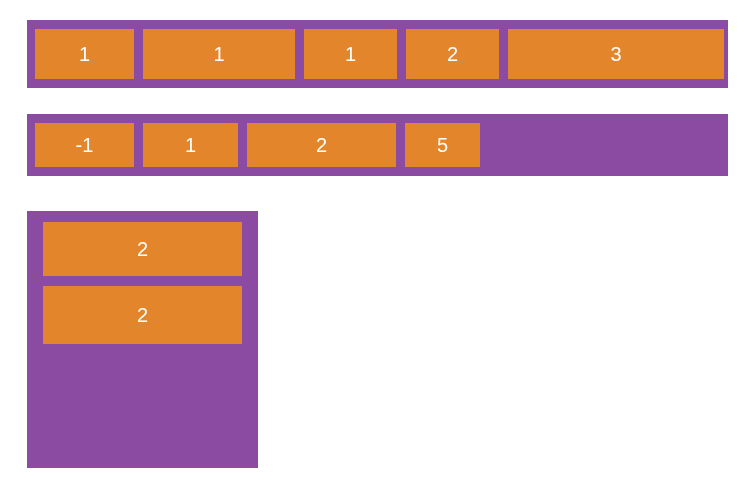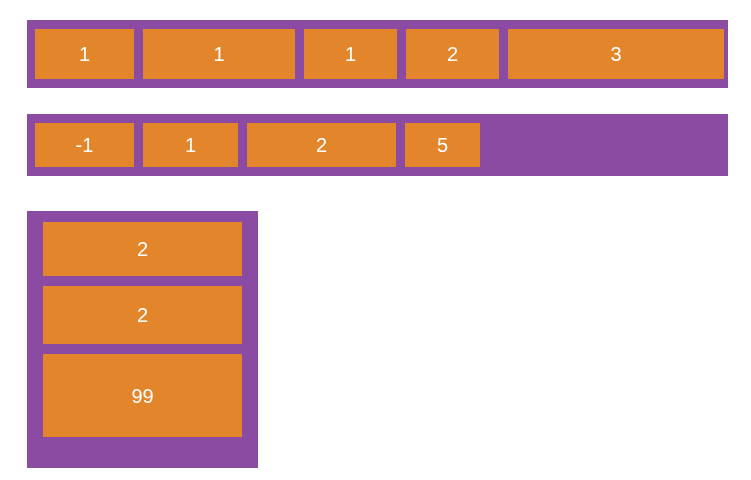--- a/index.html
+++ b/index.html
@@ -151,18 +151,15 @@
   <div class="container column" id="container-column-3">
 
     <div class="cell" style="height:54px">
       <span class="cell-value">2</span>
     </div>
 
     <div class="cell" style="height:58px">
       <span class="cell-value">2</span>
     </div>
 
-    <div class="cell" style="height:83px">
-      <span class="cell-value">99</span>
-    </div>
   </div>
 
 </div>
 
 </body></html>

